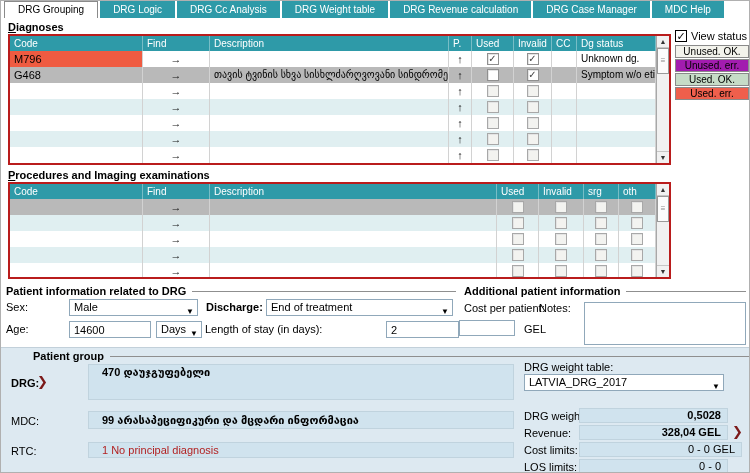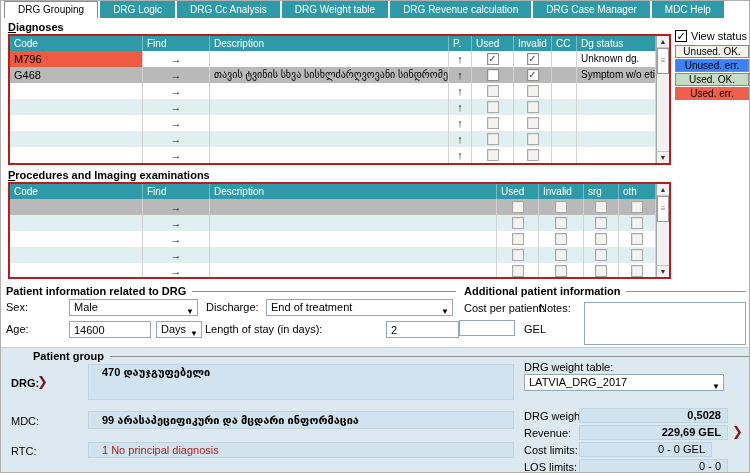--- a/index.html
+++ b/index.html
@@ -248,21 +248,21 @@
       </div>
     </div>
 
     <div class="legend">
       <div class="legend-head">
         <span class="vs-cbx">✓</span>
         <span>View status</span>
       </div>
       <div class="legend-items">
           <div class="lg-item" style="background: rgb(243, 243, 236);">Unused. OK.</div>
-          <div class="lg-item" style="background: #3b82f6;">Unused. err.</div>
+          <div class="lg-item" style="background: #a21caf;">Unused. err.</div>
           <div class="lg-item" style="background: rgb(198, 220, 199);">Used. OK.</div>
           <div class="lg-item" style="background: rgb(239, 95, 76);">Used. err.</div>
         </div>
     </div>
 
     <div class="sec ul1" style="left:7px; top:151px;">Procedures and Imaging examinations</div>
     <div class="dtable" style="left:7px; top:164px; width:663px; height:97px;">
       <div class="thead">
           <div class="hc c-code">Code</div>
           <div class="hc c-find">Find</div>
@@ -389,21 +389,21 @@
 
     <div class="ghead" style="left:5px; top:267px; width:450px;">
       <span>Patient information related to DRG</span>
         <span class="gline"></span>
     </div>
     <div class="lbl" style="left:5px; top:283px;">Sex:</div>
     <div class="dd" style="left:68px; top:281px; width:129px; height:17px;">
       <span>Male</span>
       <span class="da">▼</span>
     </div>
-    <div class="lbl" style="left:205px; top:283px;">Discharge:</div>
+    <div class="lbl" style="left:205px; top:283px;font-weight:bold;">Discharge:</div>
     <div class="dd" style="left:265px; top:281px; width:187px; height:17px;">
       <span>End of treatment</span>
       <span class="da">▼</span>
     </div>
     <div class="lbl" style="left:5px; top:305px;">Age:</div>
     <input class="inp" style="left: 68px; top: 303px; width: 82px; height: 17px;" value="14600">
     <div class="dd" style="left:155px; top:303px; width:46px; height:17px;">
       <span>Days</span>
       <span class="da">▼</span>
     </div>
@@ -436,27 +436,27 @@
         <span class="da">▼</span>
       </div>
 
       <div class="lbl" style="left:10px; top:67px;">MDC:</div>
       <div class="vbox b" style="left:87px; top:63px; width:426px; height:18px; padding-left:13px; line-height:16px;">99 არასაპეციფიკური და მცდარი ინფორმაცია</div>
 
       <div class="lbl" style="left:523px; top:62px;">DRG weight:</div>
       <div class="vbox b right" style="left:578px; top:60px; width:149px; height:15px; line-height:13px;">0,5028</div>
 
       <div class="lbl" style="left:523px; top:79px;">Revenue:</div>
-      <div class="vbox b right" style="left:578px; top:77px; width:149px; height:15px; line-height:13px;">229,69 GEL</div>
+      <div class="vbox b right" style="left:578px; top:77px; width:149px; height:15px; line-height:13px;">328,04 GEL</div>
       <div class="xarr" style="left:731px; top:76px;">❯</div>
 
       <div class="lbl" style="left:10px; top:97px;">RTC:</div>
       <div class="vbox rtc" style="left:87px; top:94px; width:426px; height:16px; padding-left:13px; line-height:14px;">1 No principal diagnosis</div>
 
       <div class="lbl" style="left:523px; top:96px;">Cost limits:</div>
-      <div class="vbox right" style="left:578px; top:94px; width:133px; height:15px; line-height:13px;">0 - 0 GEL</div>
+      <div class="vbox right" style="left:578px; top:94px; width:163px; height:15px; line-height:13px;">0 - 0 GEL</div>
 
       <div class="lbl" style="left:523px; top:113px;">LOS limits:</div>
       <div class="vbox right" style="left:578px; top:111px; width:149px; height:15px; line-height:13px;">0 - 0</div>
     </div>
 
   </div>
 </div>
 
 </body></html>

